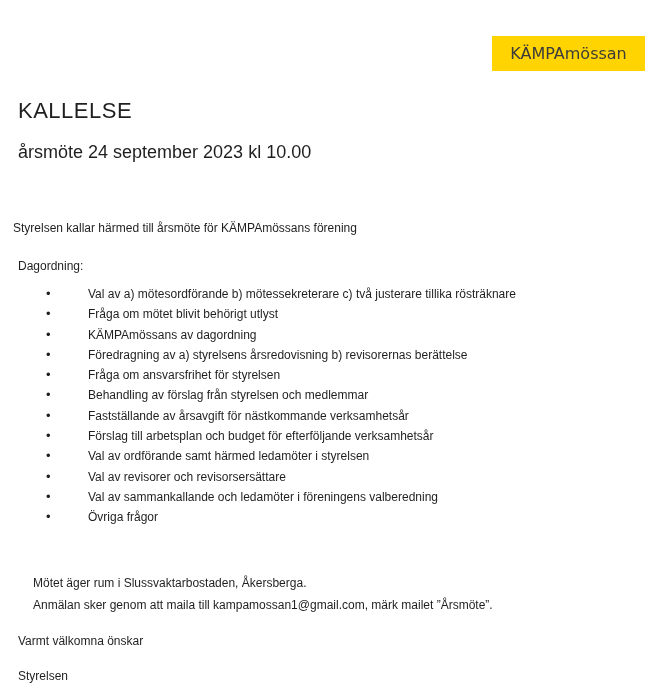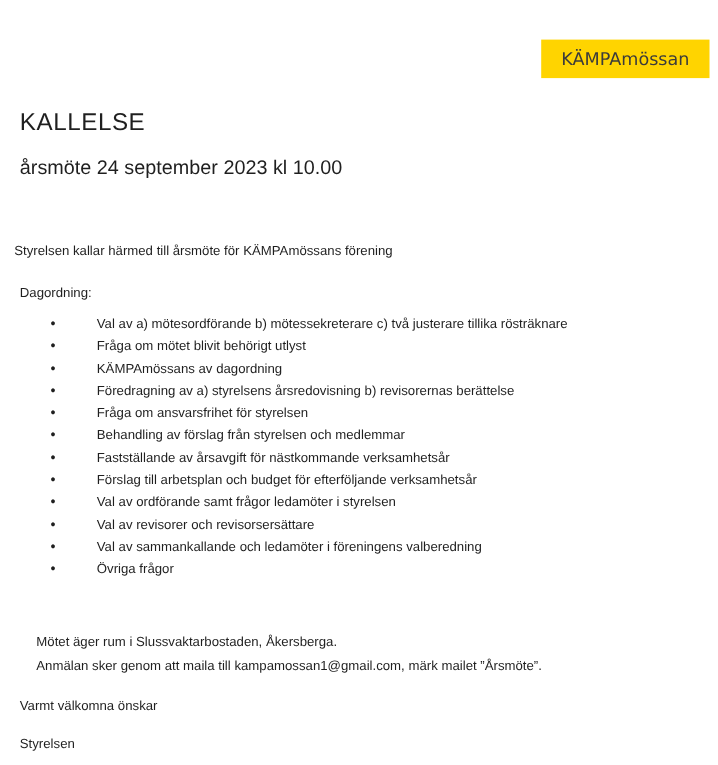--- a/index.html
+++ b/index.html
@@ -132,21 +132,21 @@
 
   <ul class="agenda-list">
       <li class="agenda-item">Val av a) mötesordförande b) mötessekreterare c) två justerare tillika rösträknare</li>
       <li class="agenda-item">Fråga om mötet blivit behörigt utlyst</li>
       <li class="agenda-item">KÄMPAmössans av dagordning</li>
       <li class="agenda-item">Föredragning av a) styrelsens årsredovisning b) revisorernas berättelse</li>
       <li class="agenda-item">Fråga om ansvarsfrihet för styrelsen</li>
       <li class="agenda-item">Behandling av förslag från styrelsen och medlemmar</li>
       <li class="agenda-item">Fastställande av årsavgift för nästkommande verksamhetsår</li>
       <li class="agenda-item">Förslag till arbetsplan och budget för efterföljande verksamhetsår</li>
-      <li class="agenda-item">Val av ordförande samt frågor ledamöter i styrelsen</li>
+      <li class="agenda-item">Val av ordförande samt härmed ledamöter i styrelsen</li>
       <li class="agenda-item">Val av revisorer och revisorsersättare</li>
       <li class="agenda-item">Val av sammankallande och ledamöter i föreningens valberedning</li>
       <li class="agenda-item">Övriga frågor</li>
     </ul>
 
   <p class="location-block">
     <span>Mötet äger rum i Slussvaktarbostaden, Åkersberga.</span><br>
     <span>Anmälan sker genom att maila till kampamossan1@gmail.com, märk mailet ”Årsmöte”.</span>
   </p>
 

